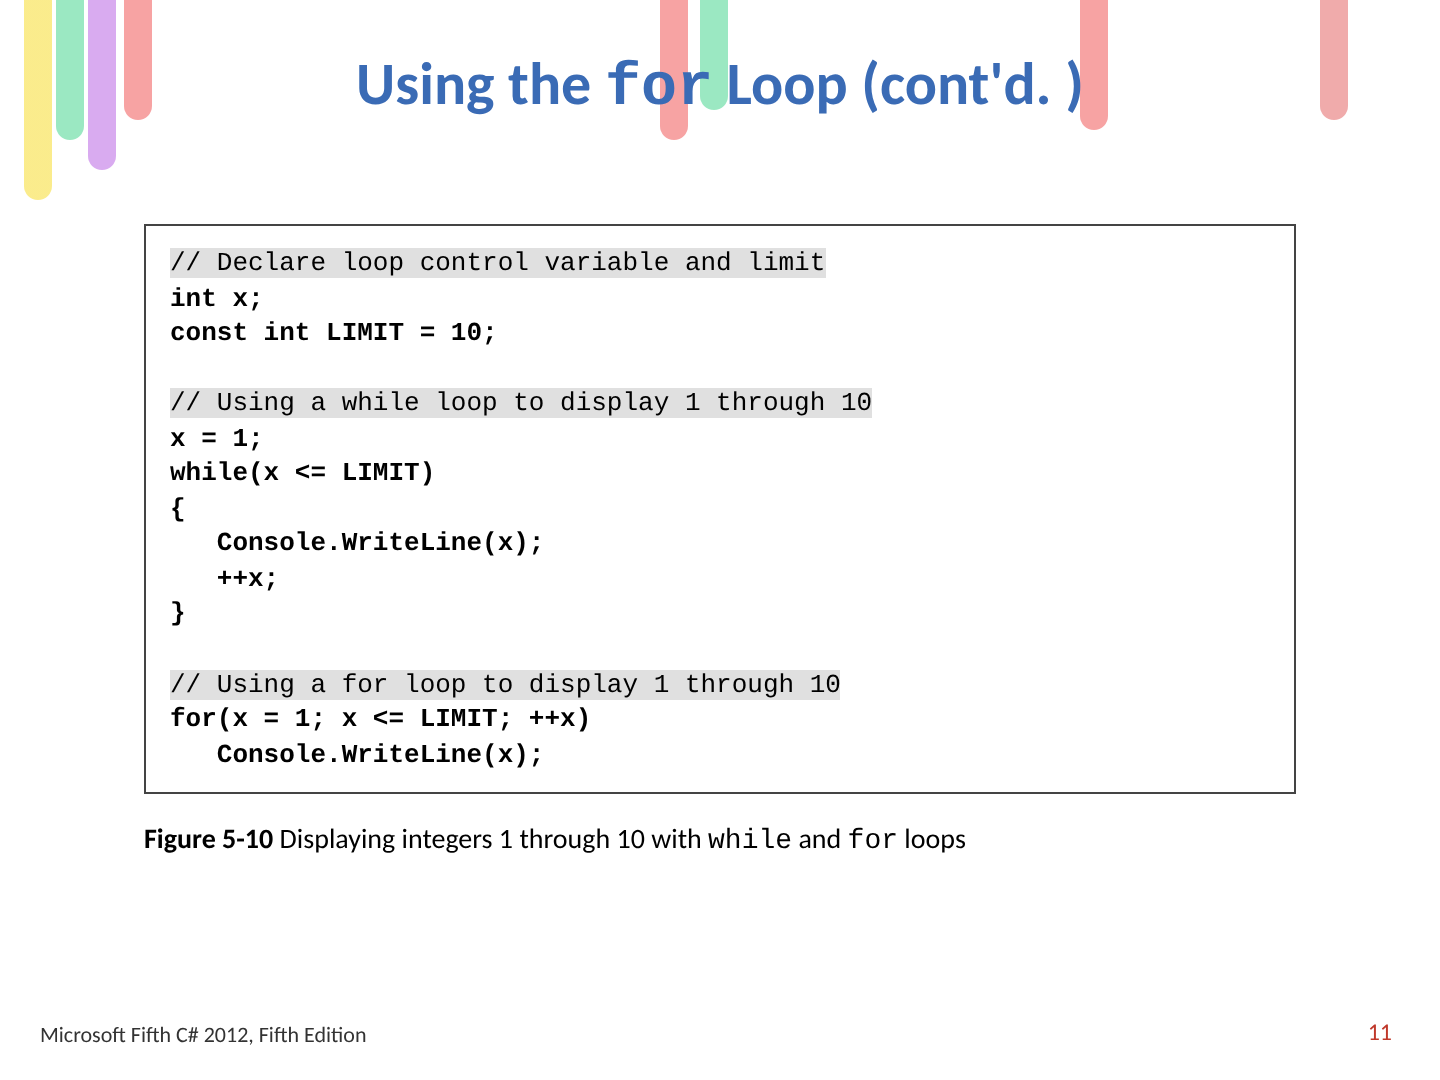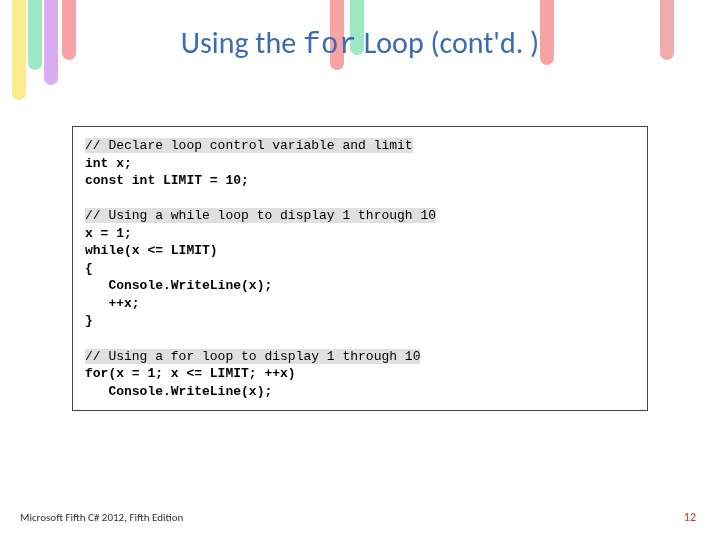--- a/index.html
+++ b/index.html
@@ -23,29 +23,29 @@
   .d2 { left: 28px; background: #2c7; height:70px;}
   .d3 { left: 44px; background: #a4d; height:85px;}
   .d4 { left: 62px; background: #e33; height:60px;}
   .d5 { left: 330px; background: #e33; height:70px;}
   .d6 { left: 350px; background: #2c7; height:55px;}
   .d7 { left: 540px; background: #e33; height:65px;}
   .d8 { left: 660px; background: #d44; height:60px;}
   .slide-title {
     text-align: center;
     font-size: 30px;
-    font-weight: 400;
+    font-weight: 700;
     color: #3a6bb5;
     padding-top: 24px;
     position: relative;
     z-index: 2;
   }
   .slide-title .mono { font-family: Consolas, "Courier New", monospace; }
   .figure {
-    margin: 64px auto 0;
+    margin: 50px auto 0;
     width: 576px;
   }
   .codebox {
     border: 1px solid #444;
     padding: 10px 12px;
     font-family: Consolas, "Courier New", monospace;
     font-size: 13px;
     line-height: 1.35;
     color: #000;
     white-space: pre;
@@ -101,16 +101,19 @@
 <b>while(x &lt;= LIMIT)</b>
 <b>{</b>
 <b>   Console.WriteLine(x);</b>
 <b>   ++x;</b>
 <b>}</b>
 
 <span class="hl">// Using a for loop to display 1 through 10</span>
 <b>for(x = 1; x &lt;= LIMIT; ++x)</b>
 <b>   Console.WriteLine(x);</b></div>
 
+  <div class="caption">
+    <span class="bold">Figure 5-10</span><span> Displaying integers 1 through 10 with </span><span class="mono">while</span><span> and </span><span class="mono">for</span><span> loops</span>
+  </div>
 </div>
 
 <div class="footer-left">Microsoft Fifth C# 2012, Fifth Edition</div>
-<div class="footer-right">12</div>
+<div class="footer-right">11</div>
 
 </body></html>

